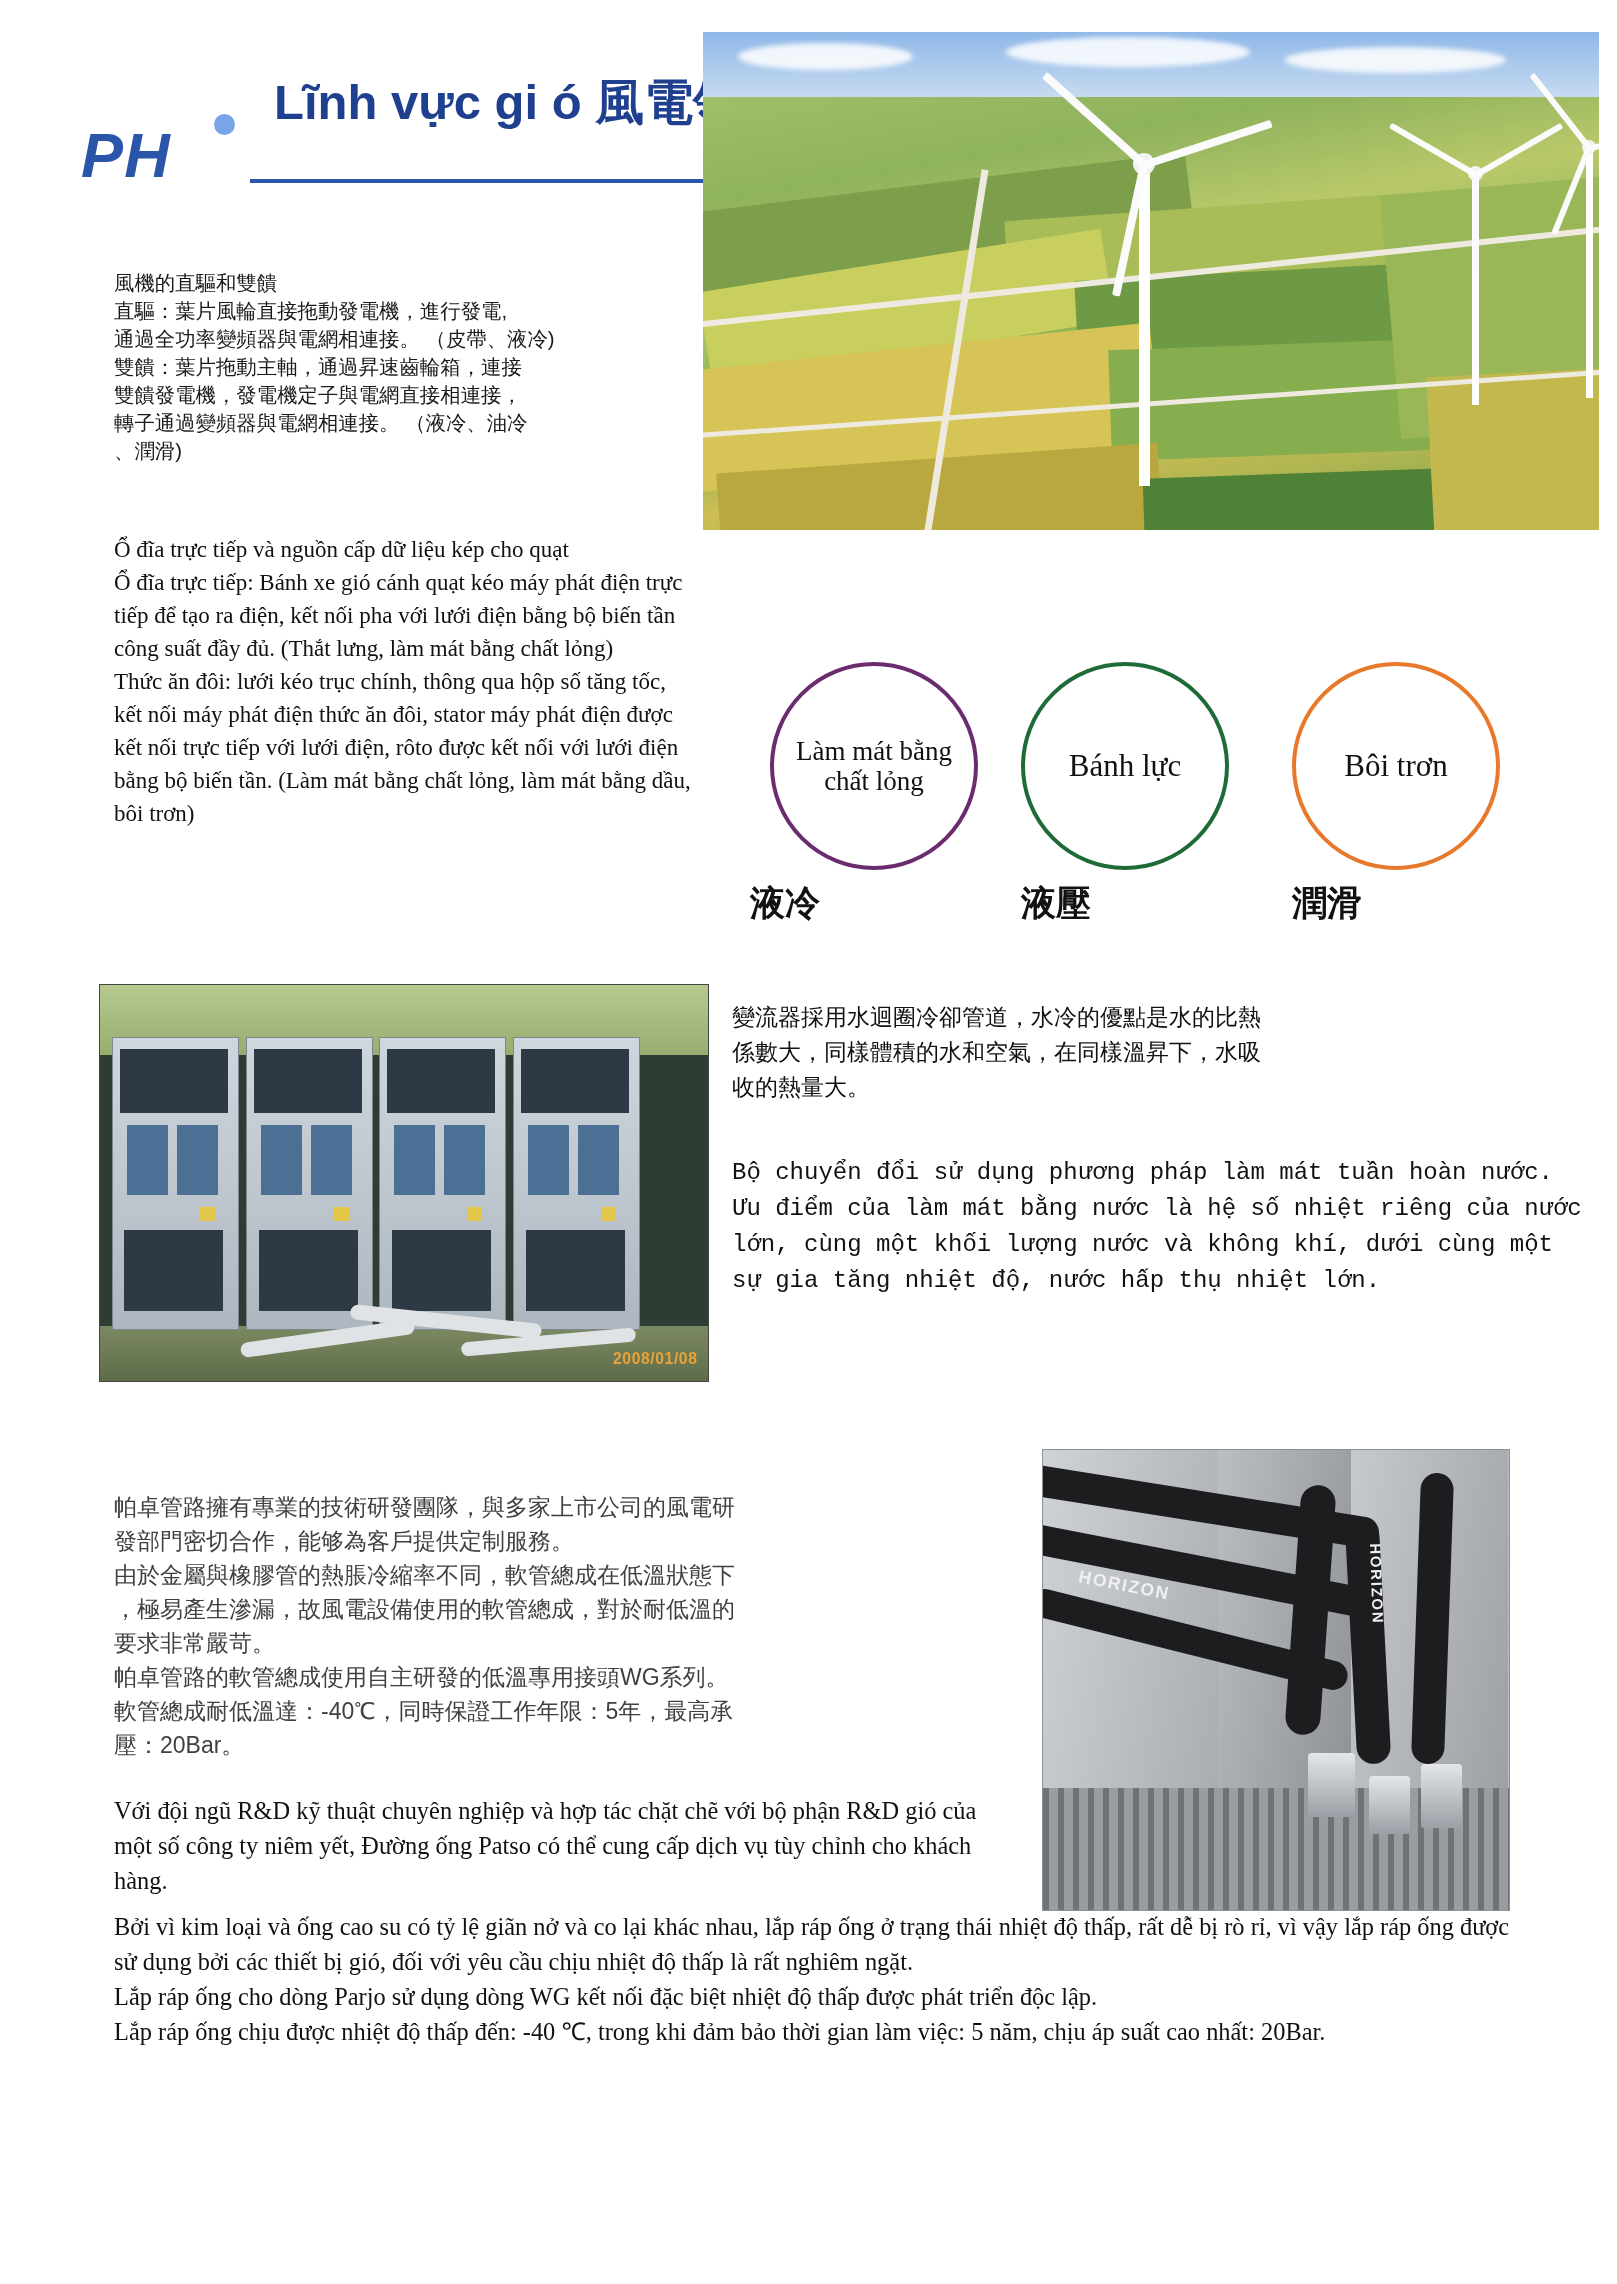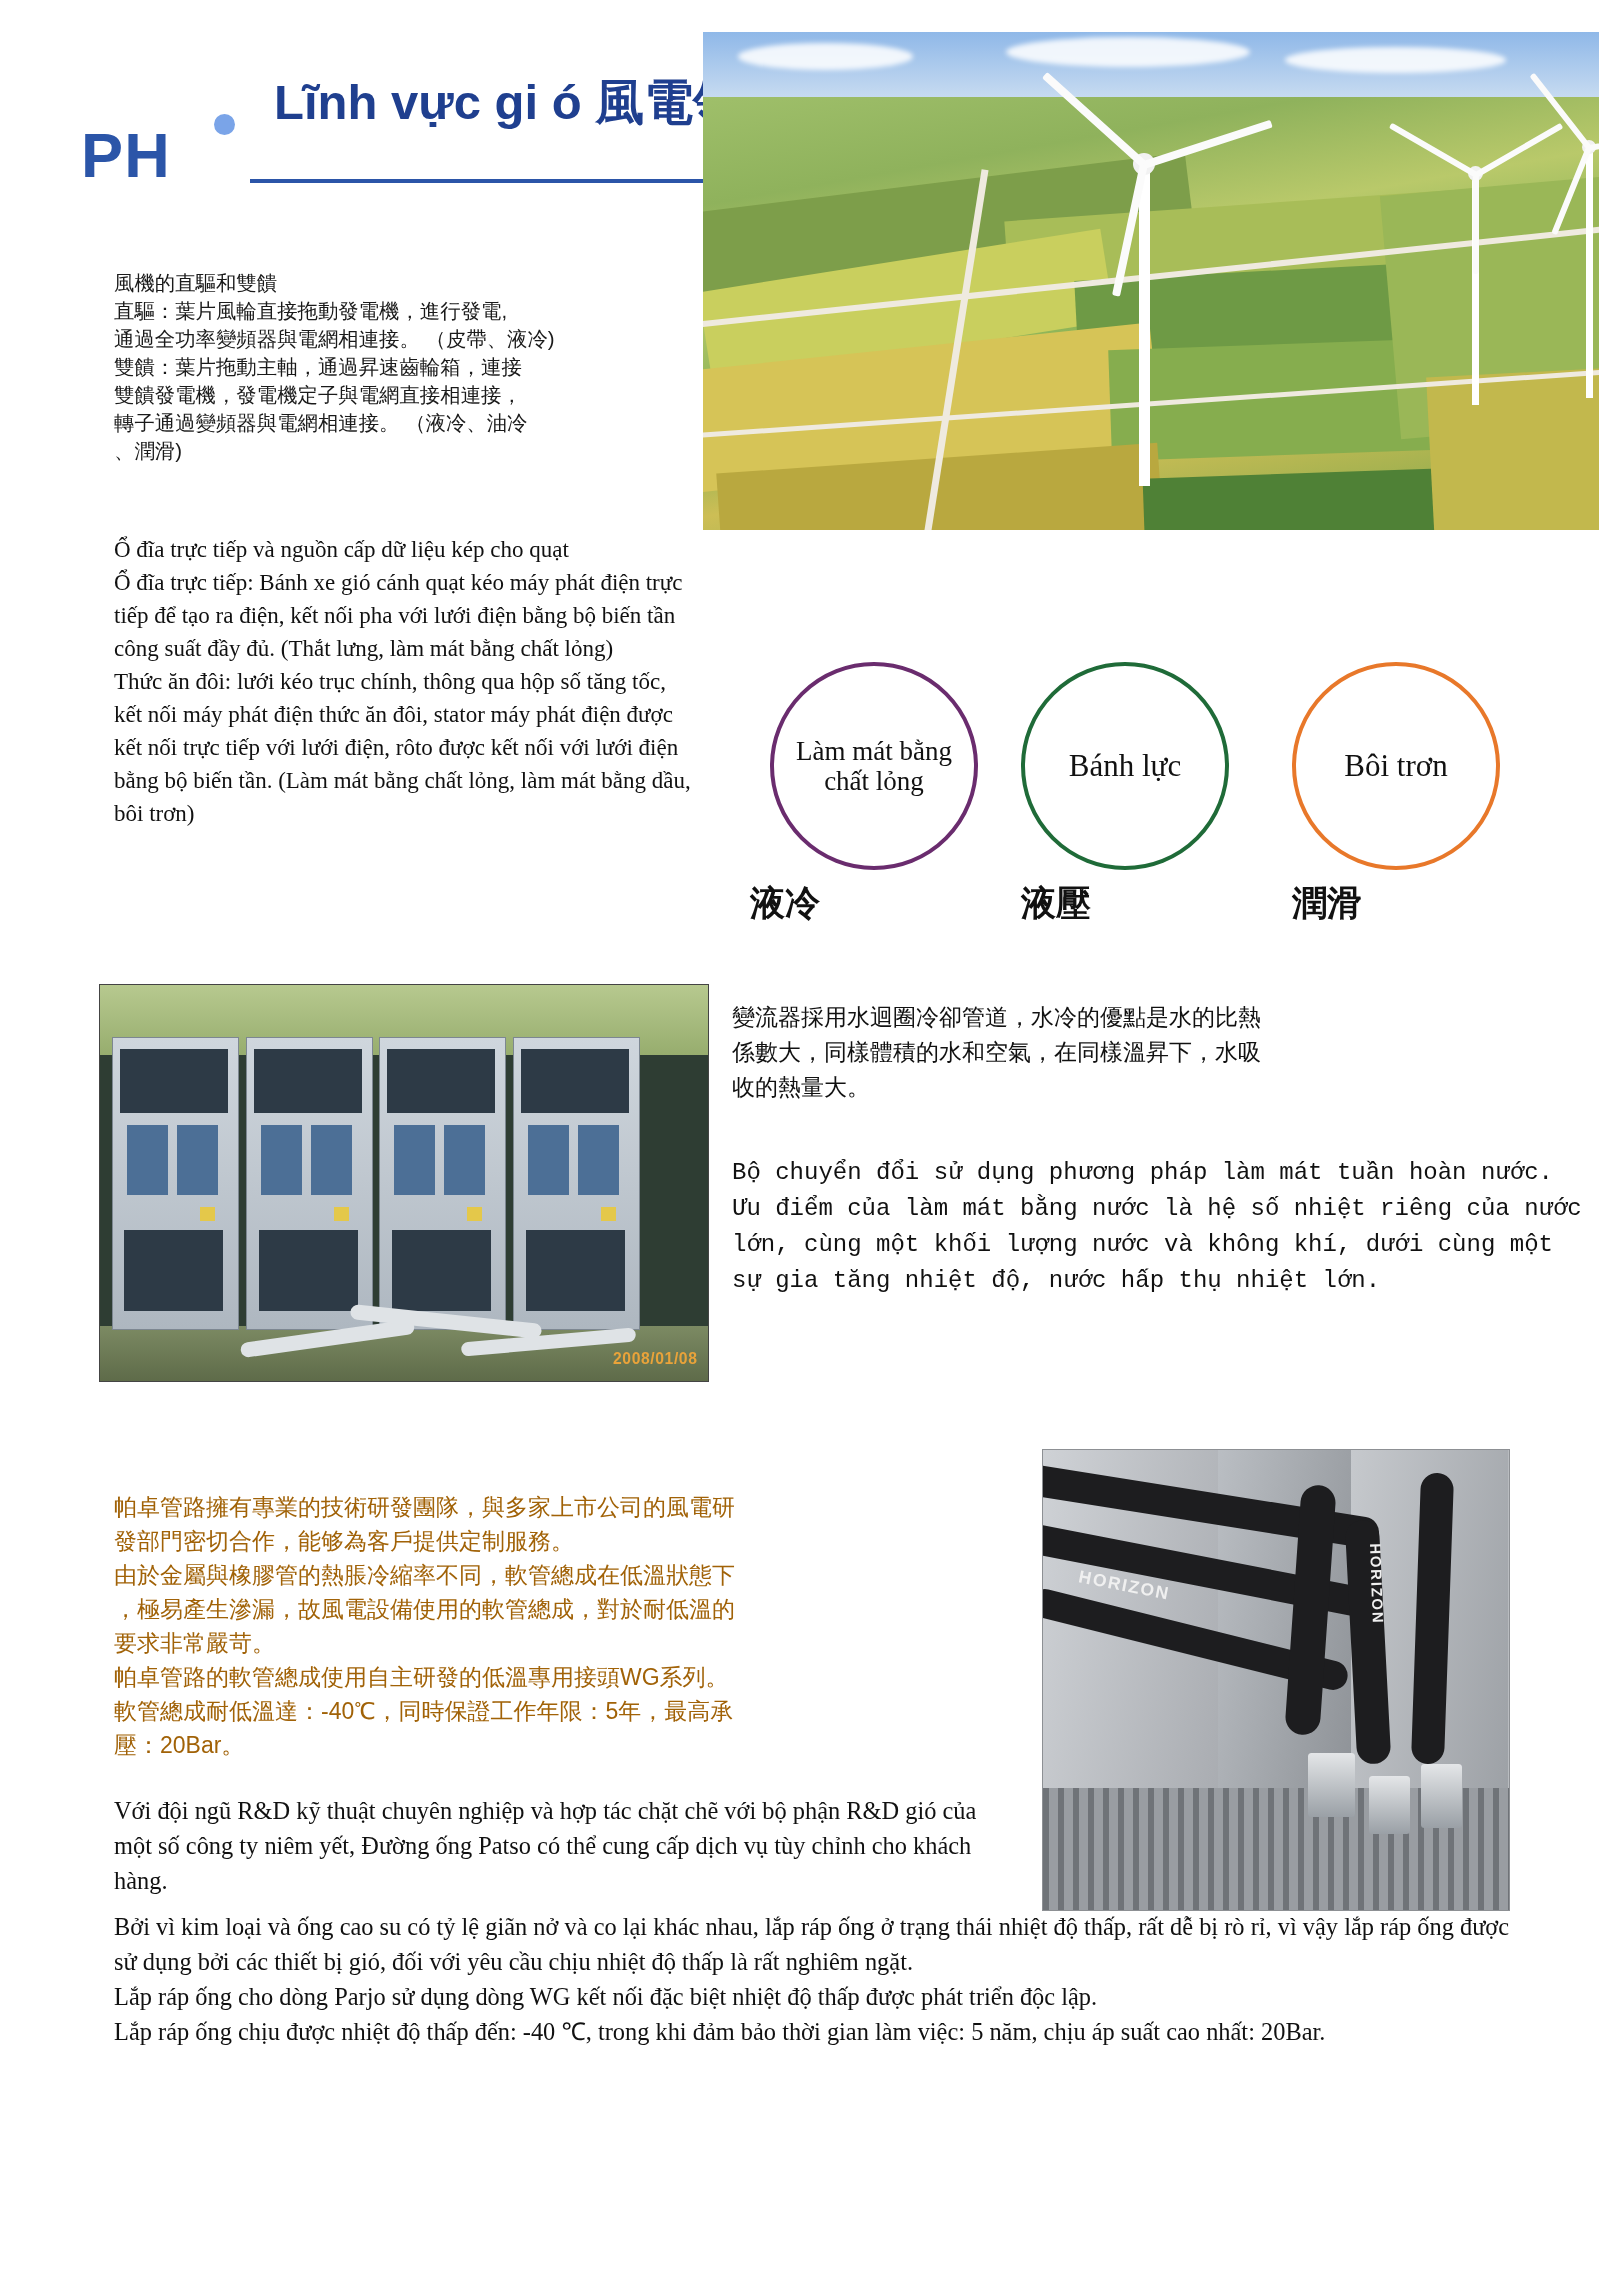--- a/index.html
+++ b/index.html
@@ -18,20 +18,21 @@
   
   .logo {
     position: absolute;
     left: 81px;
     top: 119px;
     font-family: "Liberation Sans", sans-serif;
     font-size: 63px;
     font-weight: bold;
     color: #2b55a8;
     letter-spacing: 1.2px;
+    font-style: italic;
   }
   .logo-dot {
     position: absolute;
     left: 214px;
     top: 114px;
     width: 21px;
     height: 21px;
     border-radius: 50%;
     background: #7aa4e8;
   }
@@ -268,21 +269,21 @@
 
   
   .zh-bot {
     position: absolute;
     left: 114px;
     top: 1490px;
     width: 920px;
     font-family: "Liberation Sans", sans-serif;
     font-size: 23px;
     line-height: 34px;
-    color: #a16207;
+    color: #404040;
     white-space: pre-wrap;
   }
   .vi-bot-1 {
     position: absolute;
     left: 114px;
     top: 1793px;
     width: 873px;
     font-family: "Liberation Serif", serif;
     font-size: 24.4px;
     line-height: 35px;

